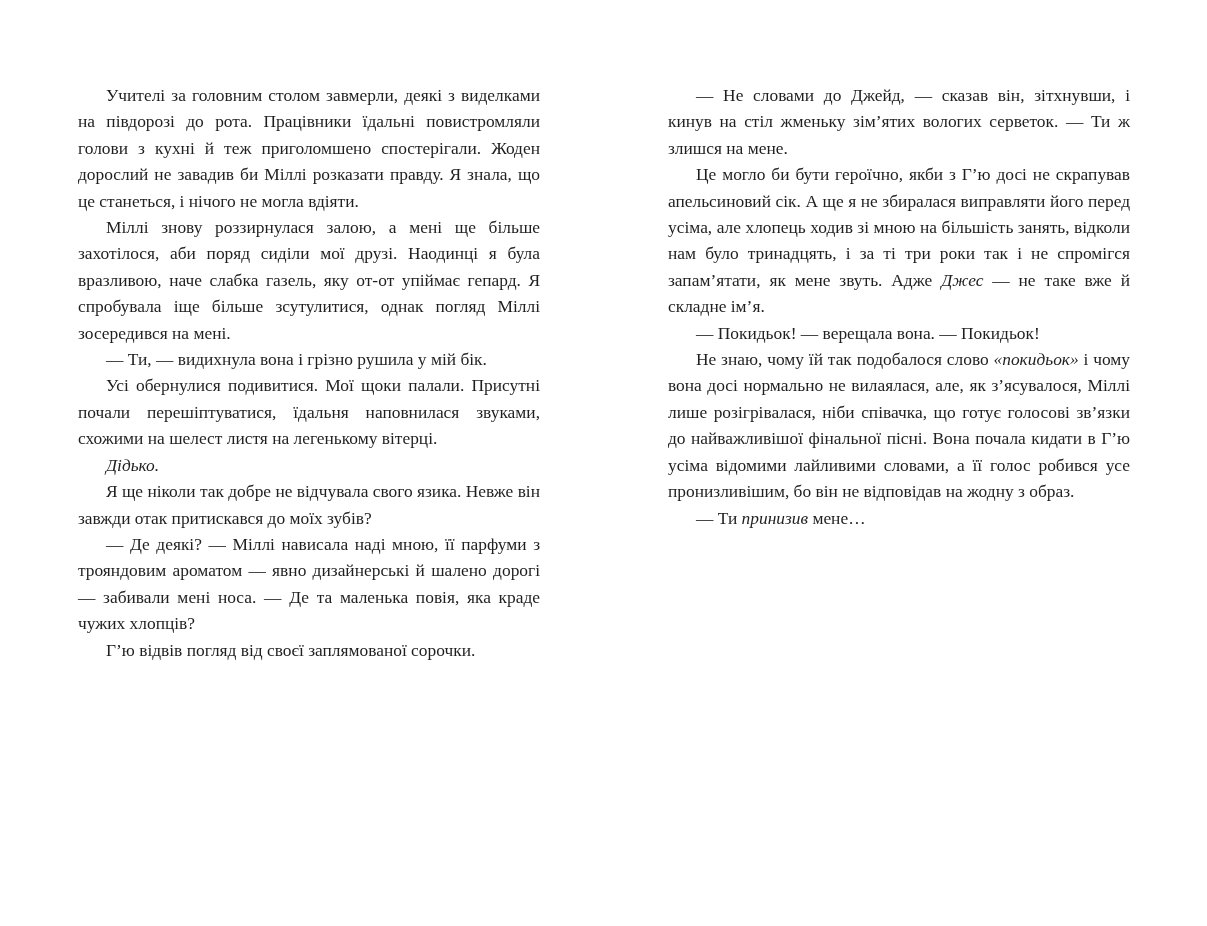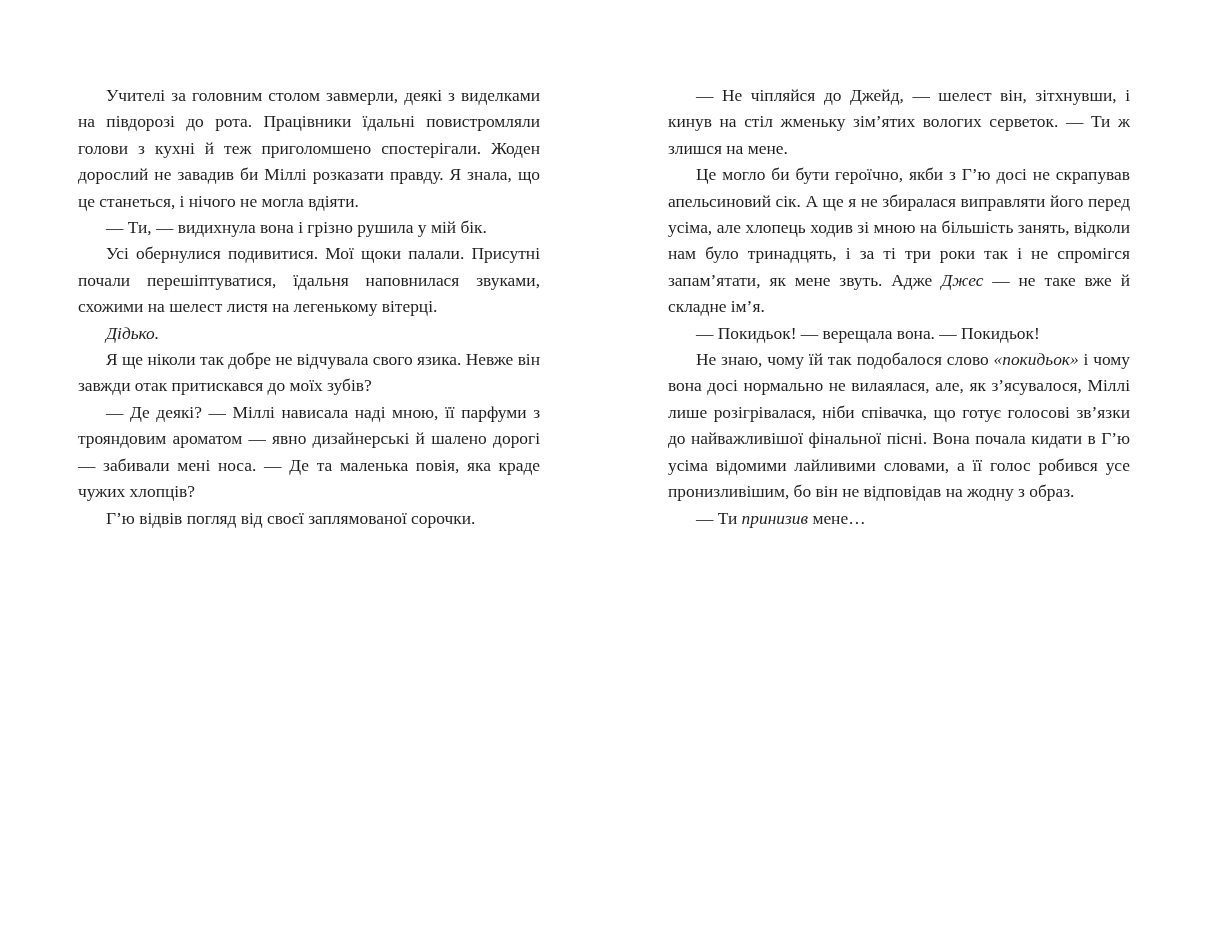--- a/index.html
+++ b/index.html
@@ -52,33 +52,34 @@
   }
 </style>
 </head>
 <body>
 
 <div class="spread">
 
   <section class="page left">
     <div class="page-content">
         <p>Учителі за головним столом завмерли, деякі з виделками на півдорозі до рота. Працівники їдальні повистромляли голови з кухні й теж приголомшено спостерігали. Жоден дорослий не завадив би Міллі розказати правду. Я знала, що це станеться, і нічого не могла вдіяти.</p>
+        <p>Міллі знову роззирнулася залою, а мені ще більше захотілося, аби поряд сиділи мої друзі. Наодинці я була вразливою, наче слабка газель, яку от-от упіймає гепард. Я спробувала іще більше зсутулитися, однак погляд Міллі зосередився на мені.</p>
         <p>— Ти, — видихнула вона і грізно рушила у мій бік.</p>
         <p>Усі обернулися подивитися. Мої щоки палали. Присутні почали перешіптуватися, їдальня наповнилася звуками, схожими на шелест листя на легенькому вітерці.</p>
         <p><em>Дідько.</em></p>
         <p>Я ще ніколи так добре не відчувала свого язика. Невже він завжди отак притискався до моїх зубів?</p>
         <p>— Де деякі? — Міллі нависала наді мною, її парфуми з трояндовим ароматом — явно дизайнерські й шалено дорогі — забивали мені носа. — Де та маленька повія, яка краде чужих хлопців?</p>
         <p>Г’ю відвів погляд від своєї заплямованої сорочки.</p>
       </div>
     <div class="page-number">14</div>
   </section>
 
   <section class="page right">
     <div class="page-content">
-        <p>— Не чіпляйся до Джейд, — шелест він, зітхнувши, і кинув на стіл жменьку зім’ятих вологих серветок. — Ти ж злишся на мене.</p>
+        <p>— Не словами до Джейд, — сказав він, зітхнувши, і кинув на стіл жменьку зім’ятих вологих серветок. — Ти ж злишся на мене.</p>
         <p>Це могло би бути героїчно, якби з Г’ю досі не скрапував апельсиновий сік. А ще я не збиралася виправляти його перед усіма, але хлопець ходив зі мною на більшість занять, відколи нам було тринадцять, і за ті три роки так і не спромігся запам’ятати, як мене звуть. Адже <em>Джес</em> — не таке вже й складне ім’я.</p>
         <p>— Покидьок! — верещала вона. — Покидьок!</p>
         <p>Не знаю, чому їй так подобалося слово <em>«покидьок»</em> і чому вона досі нормально не вилаялася, але, як з’ясувалося, Міллі лише розігрівалася, ніби співачка, що готує голосові зв’язки до найважливішої фінальної пісні. Вона почала кидати в Г’ю усіма відомими лайливими словами, а її голос робився усе пронизливішим, бо він не відповідав на жодну з образ.</p>
         <p>— Ти <em>принизив</em> мене…</p>
       </div>
     <div class="page-number">15</div>
   </section>
 
 </div>
 

